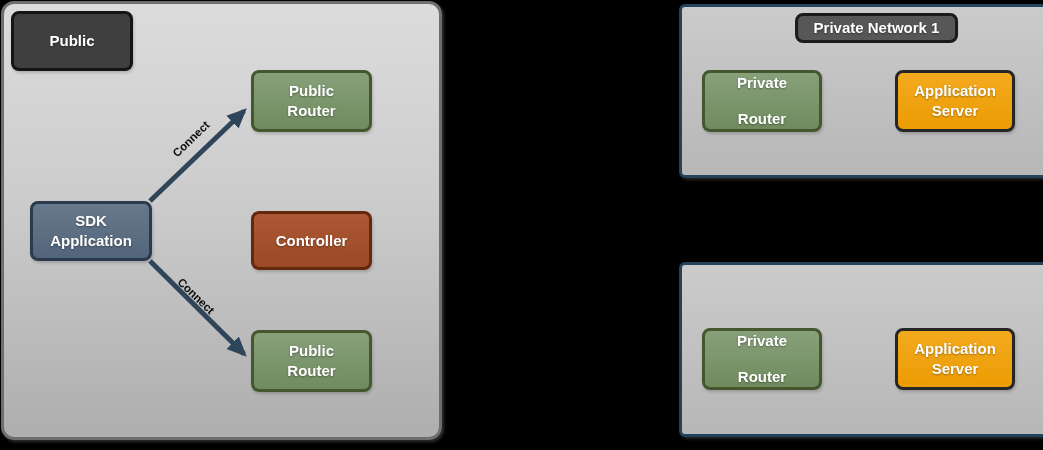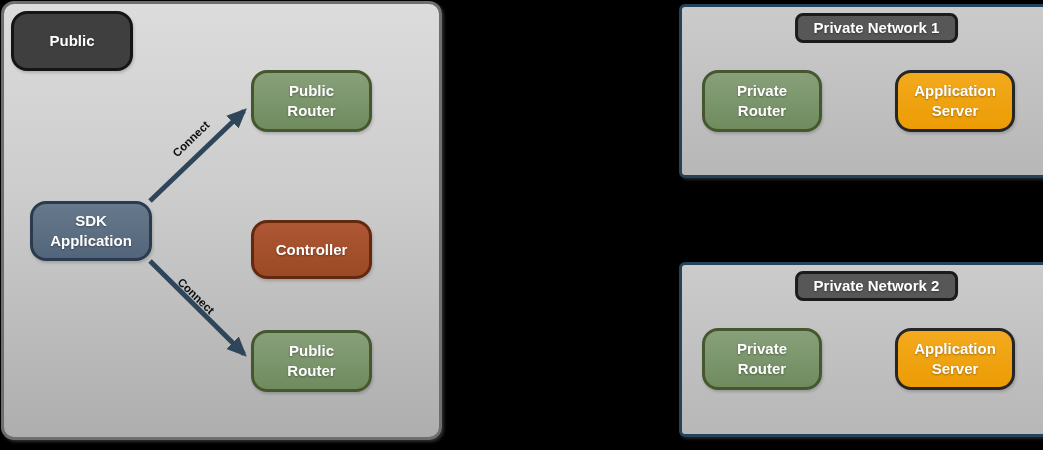--- a/index.html
+++ b/index.html
@@ -46,21 +46,21 @@
     font-weight: bold;
     font-size: 15px;
     padding: 3px 16px 4px 16px;
     white-space: nowrap;
     text-shadow: 0 1px 2px rgba(0,0,0,0.4);
   }
 
   
   .node {
     position: absolute;
-    border-radius: 16px;
+    border-radius: 8px;
     color: #fff;
     font-weight: bold;
     font-size: 15px;
     line-height: 1.32;
     text-align: center;
     display: flex;
     flex-direction: column;
     justify-content: center;
     text-shadow: 0 1px 2px rgba(0,0,0,0.35);
     box-shadow: 1px 2px 3px rgba(0,0,0,0.18);
@@ -85,25 +85,25 @@
   }
   .node-orange {
     background: linear-gradient(180deg, #F3AA1E 0%, #EC9C04 100%);
     border: 3px solid #262626;
   }
 
   
   .n-public-internet     { left: 7px;   top: 7px;   width: 122px; height: 60px; }
   .n-public-router-top   { left: 247px; top: 66px;  width: 121px; height: 62px; }
   .n-sdk-application     { left: 26px;  top: 197px; width: 122px; height: 60px; align-items: center; }
-  .n-controller          { left: 247px; top: 216px; width: 121px; height: 59px; }
+  .n-controller          { left: 247px; top: 207px; width: 121px; height: 59px; }
   .n-public-router-bottom{ left: 247px; top: 326px; width: 121px; height: 62px; }
 
   
-  .n-private-router      { left: 20px;  top: 63px;  width: 120px; height: 62px; }
+  .n-private-router      { left: 20px;  top: 63px;  width: 120px; height: 62px; justify-content: space-between; }
   .n-application-server  { left: 213px; top: 63px;  width: 120px; height: 62px; }
 
   
   .arrows {
     position: absolute;
     left: 0; top: 0;
     width: 435px; height: 433px;
     pointer-events: none;
   }
   .connect-label {
@@ -173,21 +173,20 @@
     <span class="ln">Router</span>
   </div>
 
   <div class="node node-orange n-application-server">
     <span class="ln">Application</span>
     <span class="ln">Server</span>
   </div>
 </div>
 
 <div class="pn pn2">
-  <div class="pn-title">Private Network 2</div>
 
   <div class="node node-green n-private-router">
     <span class="ln">Private</span>
     <span class="ln">Router</span>
   </div>
 
   <div class="node node-orange n-application-server">
     <span class="ln">Application</span>
     <span class="ln">Server</span>
   </div>

